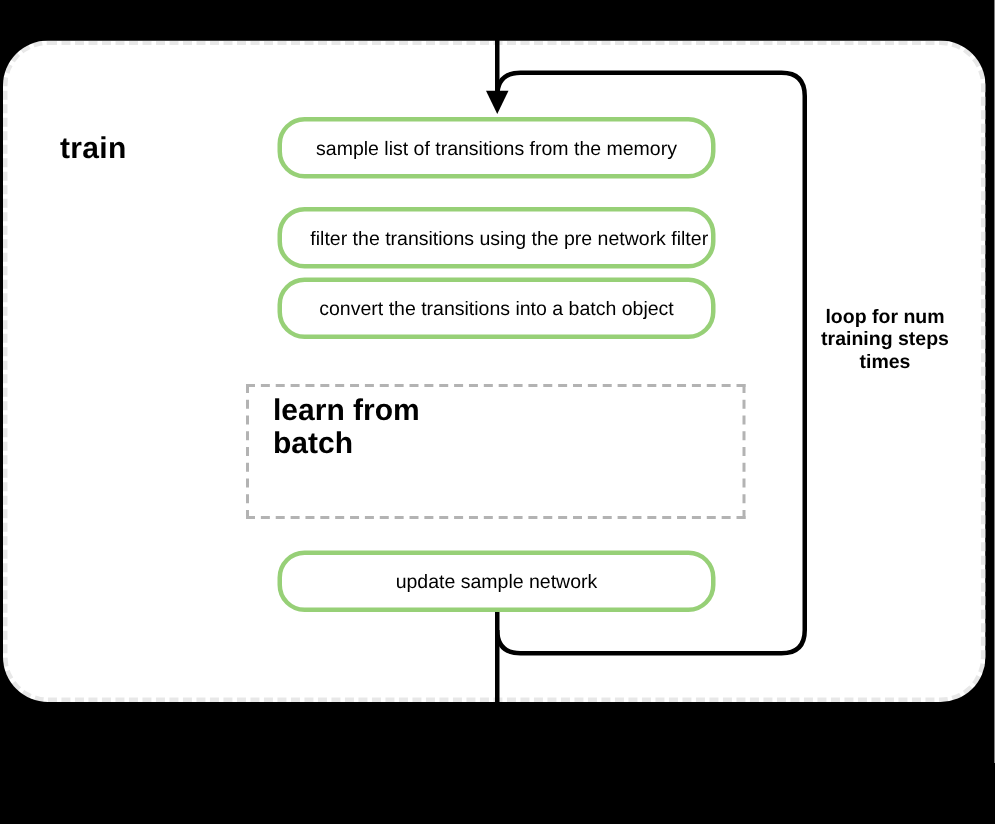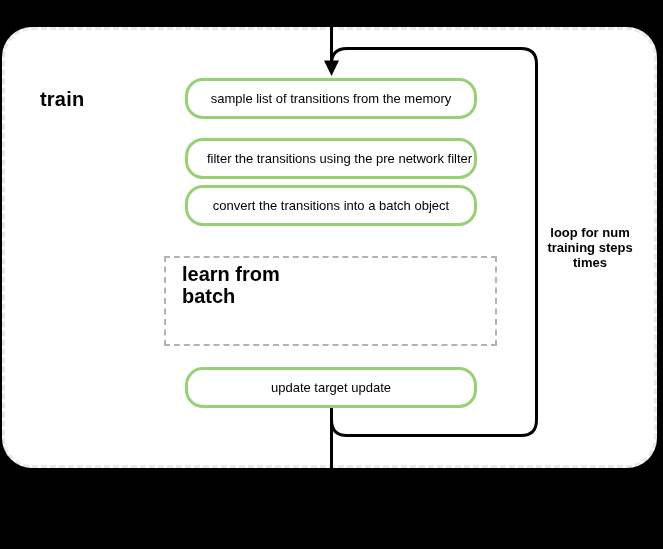--- a/index.html
+++ b/index.html
@@ -61,21 +61,21 @@
     border: 2px dashed #b3b3b3;
     background: transparent;
     padding: 5px 0 0 16px;
     font-size: 20px;
     font-weight: bold;
     line-height: 22px;
     white-space: pre-line;
   }
   .loop-label {
     position: absolute;
-    left: 527px; top: 225px;
+    left: 527px; top: 203px;
     width: 126px;
     text-align: center;
     font-size: 13px;
     font-weight: bold;
     line-height: 15px;
     white-space: pre-line;
   }
 </style>
 </head>
 <body>
@@ -91,20 +91,20 @@
   <path d="M 331.5 64 Q 331.5 48.5 347 48.5 L 521 48.5 Q 536.5 48.5 536.5 64 L 536.5 420 Q 536.5 435.5 521 435.5 L 347 435.5 Q 331.5 435.5 331.5 420" fill="none" stroke="#000000" stroke-width="3"></path>
 
   <line x1="331.5" y1="407" x2="331.5" y2="470" stroke="#000000" stroke-width="3"></line>
 </svg>
 
 <div class="title">train</div>
 
 <div class="step s1">sample list of transitions from the memory</div>
 <div class="step s2">filter the transitions using the pre network filter</div>
 <div class="step s3">convert the transitions into a batch object</div>
-<div class="step s4">update target update</div>
+<div class="step s4">update sample network</div>
 
 <div class="subprocess">learn from
 batch</div>
 
 <div class="loop-label">loop for num
 training steps
 times</div>
 
 </body></html>

